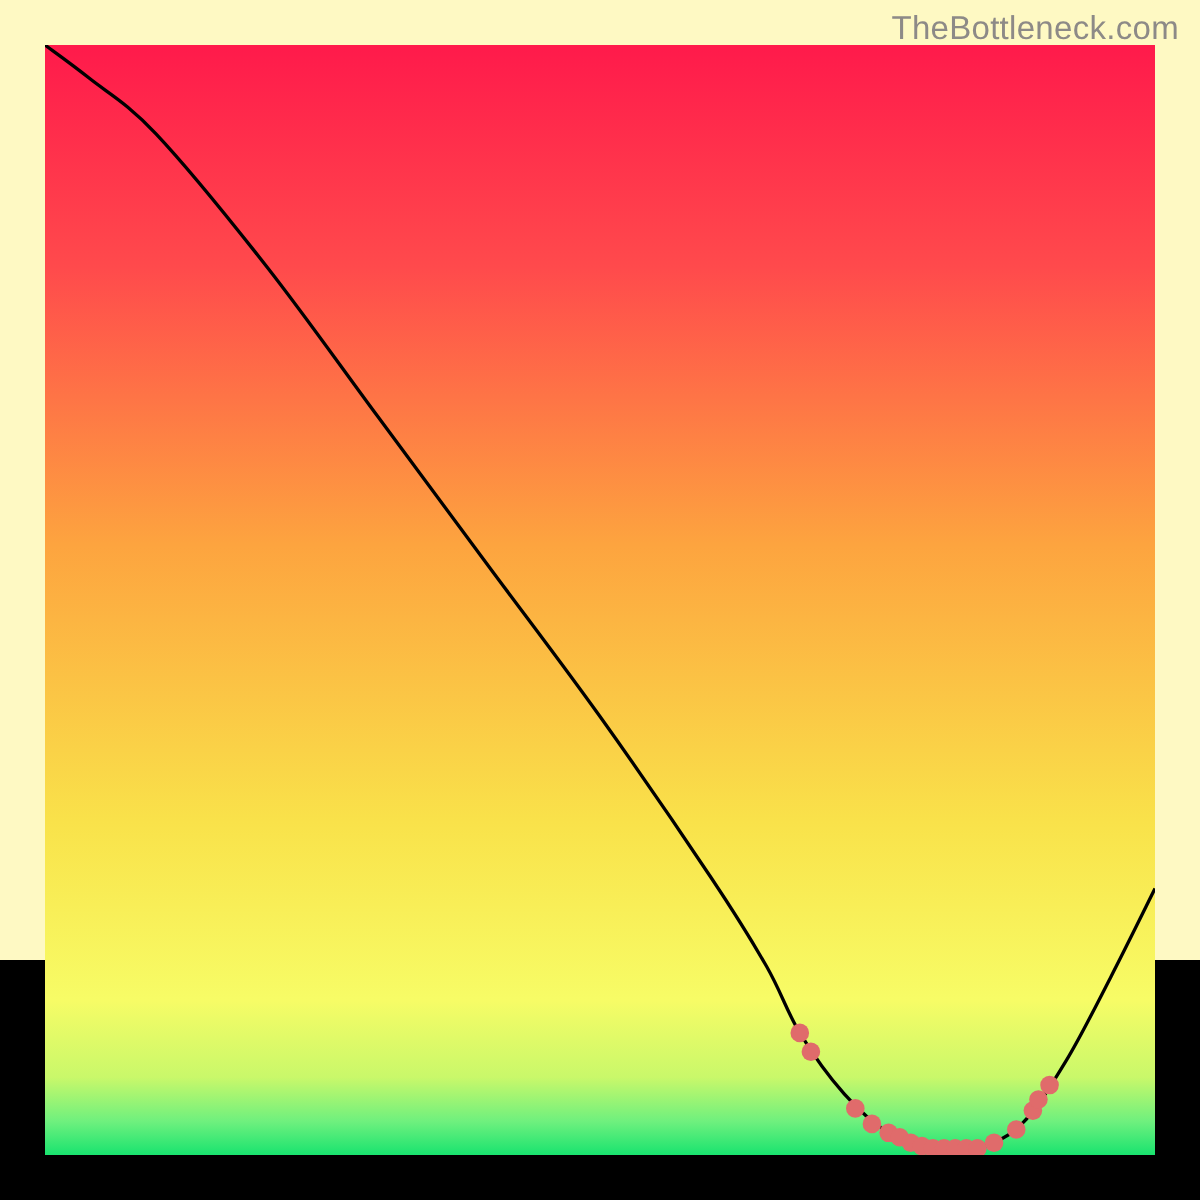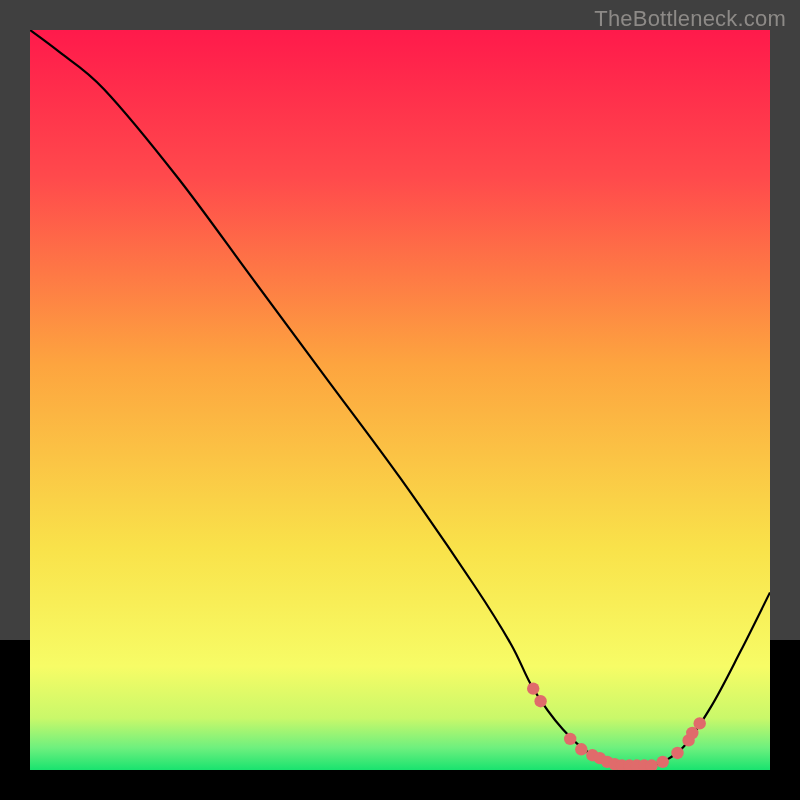--- a/index.html
+++ b/index.html
@@ -1,18 +1,18 @@
 <!DOCTYPE html>
 <html><head>
 <meta charset="utf-8">
 <style>
   * { margin:0; padding:0; box-sizing:border-box; }
   html,body { width:800px; height:800px; background:#000; overflow:hidden;
               font-family:Arial,Helvetica,sans-serif; }
-  .frame { position:relative; width:800px; height:640px; background:#404040;text-decoration:underline; }
+  .frame { position:relative; width:800px; height:640px; background:#fef9c3;text-decoration:underline; }
   .attribution { position:absolute; top:6px; right:14px; color:#8d8a87;
                  font-size:22px; font-weight:500; letter-spacing:.2px; }
   .plot { position:absolute; left:30px; top:30px; width:740px; height:740px;
           overflow:hidden; }
   .plot svg { display:block; width:100%; height:100%; }
 </style>
 </head>
 <body>
 
 <div class="frame">

